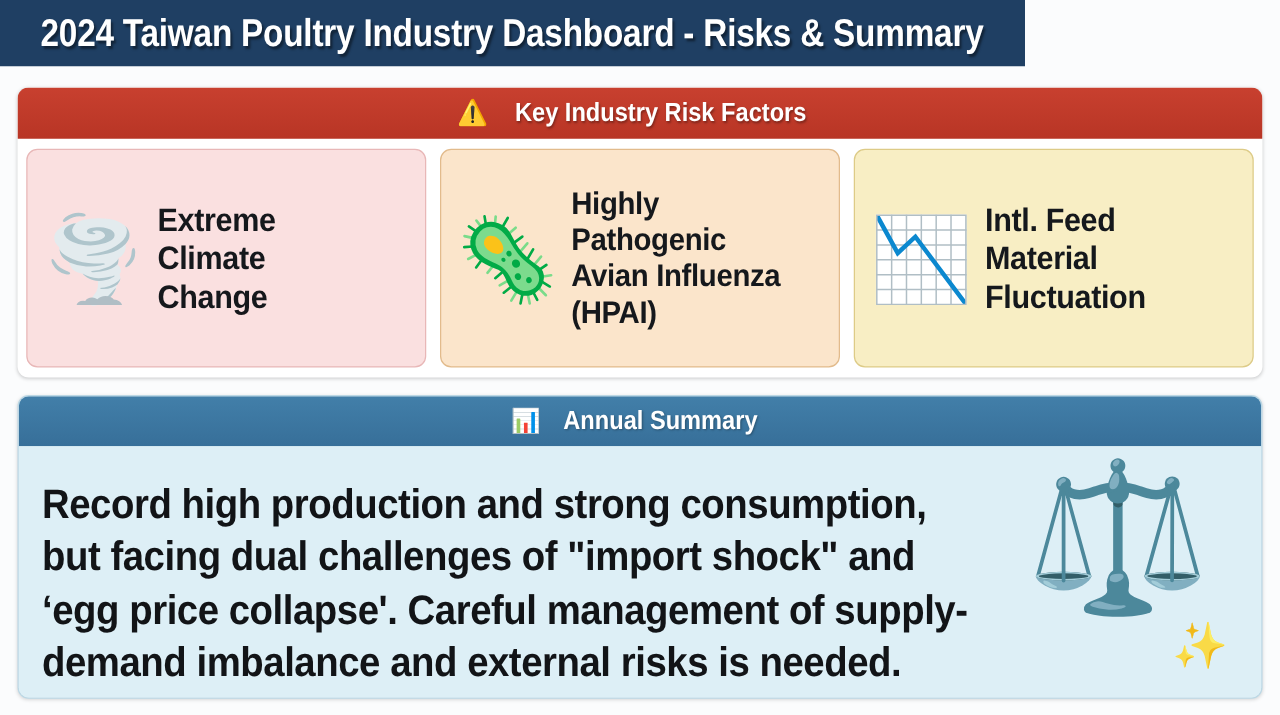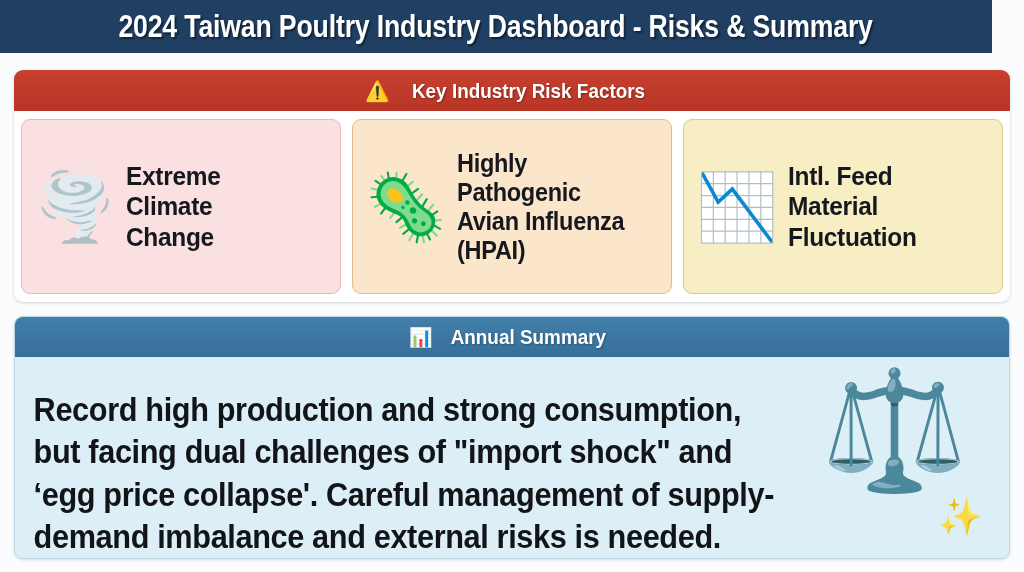--- a/index.html
+++ b/index.html
@@ -19,21 +19,21 @@
     width: 1024px;
     height: 572px;
     background: #fbfcfd;
   }
 
   
   #title-bar {
     position: absolute;
     left: 0;
     top: 0;
-    width: 992px;
+    width: 820px;
     height: 53px;
     background: #1f3f63;
     display: flex;
     align-items: center;
     justify-content: center;
   }
   #title-bar .title-text {
     color: #ffffff;
     font-size: 31px;
     font-weight: bold;
@@ -160,21 +160,21 @@
     transform-origin: center;
     white-space: nowrap;
     text-shadow: 1px 1px 2px rgba(0,0,0,0.3);
   }
 
   #summary-body {
     position: relative;
     height: 201px;
     background: #ddeff6;
     display: flex;
-    align-items: flex-end;
+    align-items: center;
   }
   #summary-text {
     flex: 1 1 auto;
     padding: 18px 0 0 20px;
     font-size: 33px;
     font-weight: bold;
     color: #121417;
     line-height: 1.28;
     transform: scaleX(0.93);
     transform-origin: left top;

